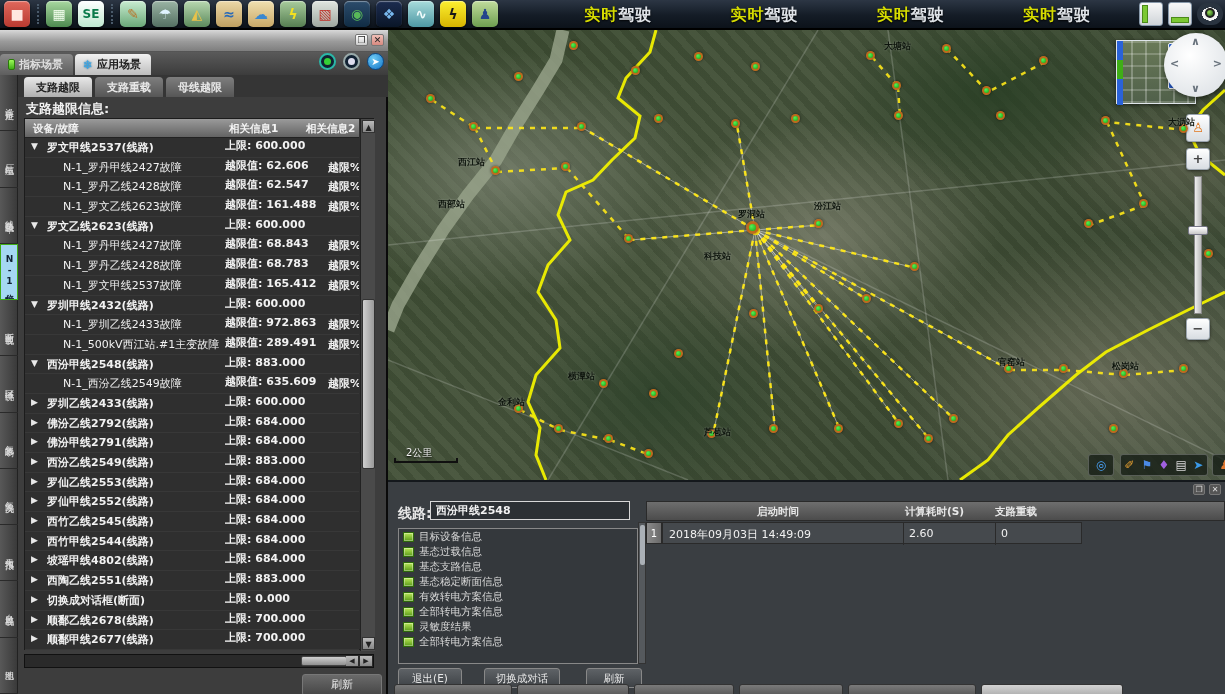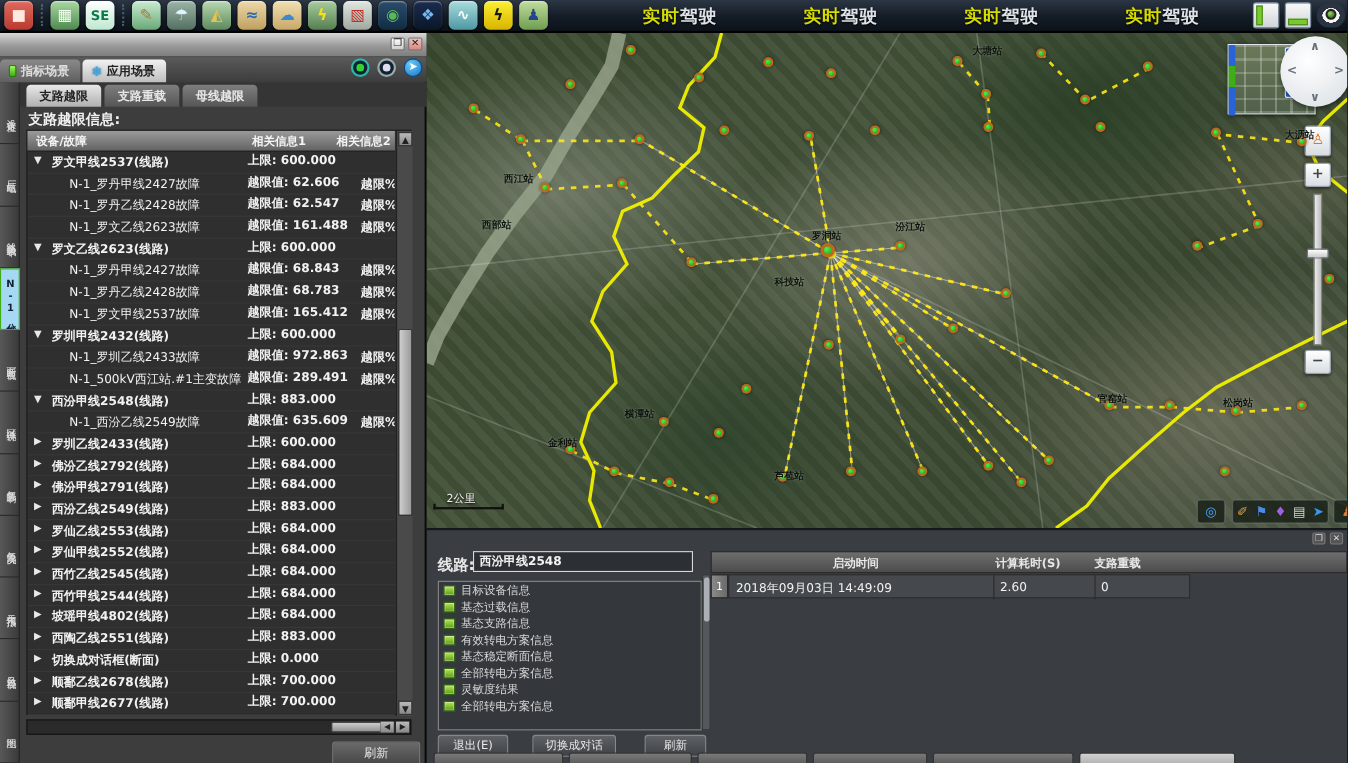--- a/index.html
+++ b/index.html
@@ -552,25 +552,25 @@
         <div class="li">
           <span class="ic"></span>
           <span>基态过载信息</span>
         </div>
         <div class="li">
           <span class="ic"></span>
           <span>基态支路信息</span>
         </div>
         <div class="li">
           <span class="ic"></span>
+          <span>基态稳定断面信息</span>
+        </div>
+        <div class="li">
+          <span class="ic"></span>
           <span>有效转电方案信息</span>
-        </div>
-        <div class="li">
-          <span class="ic"></span>
-          <span>基态稳定断面信息</span>
         </div>
         <div class="li">
           <span class="ic"></span>
           <span>全部转电方案信息</span>
         </div>
         <div class="li">
           <span class="ic"></span>
           <span>灵敏度结果</span>
         </div>
         <div class="li">

